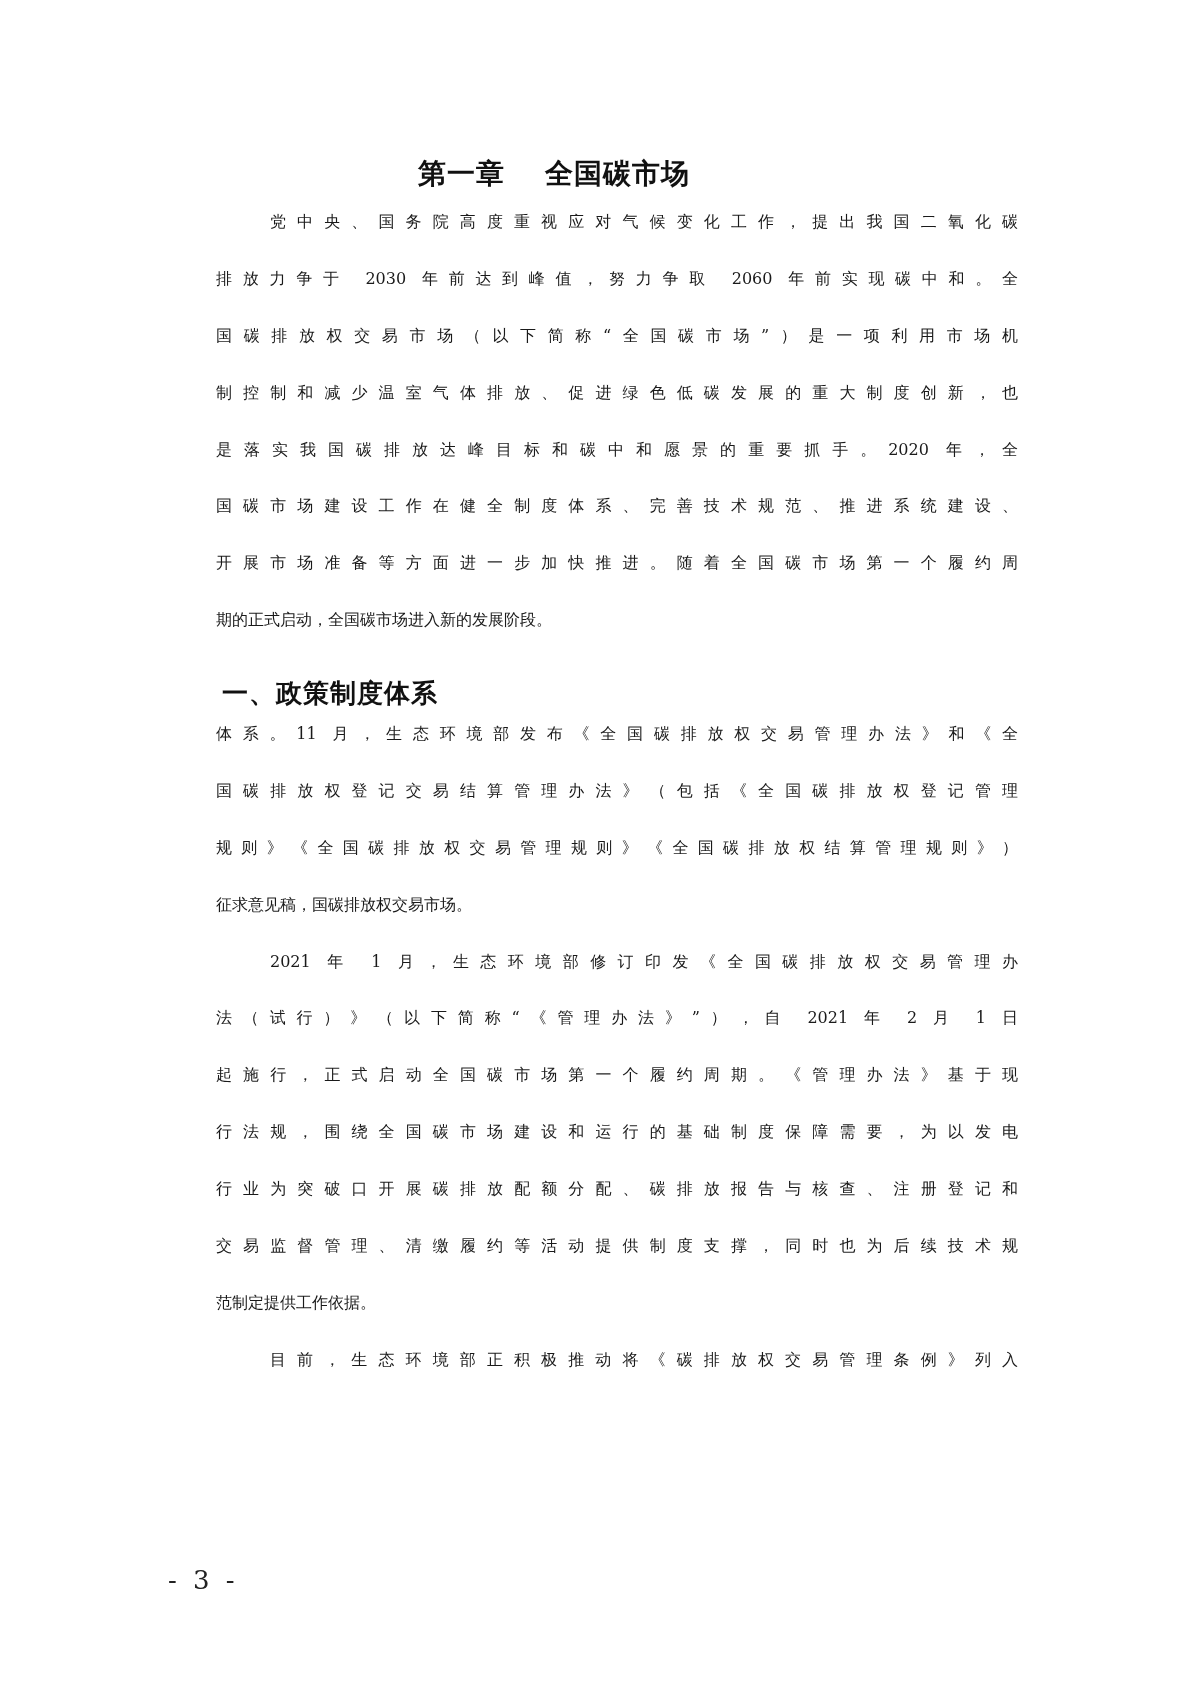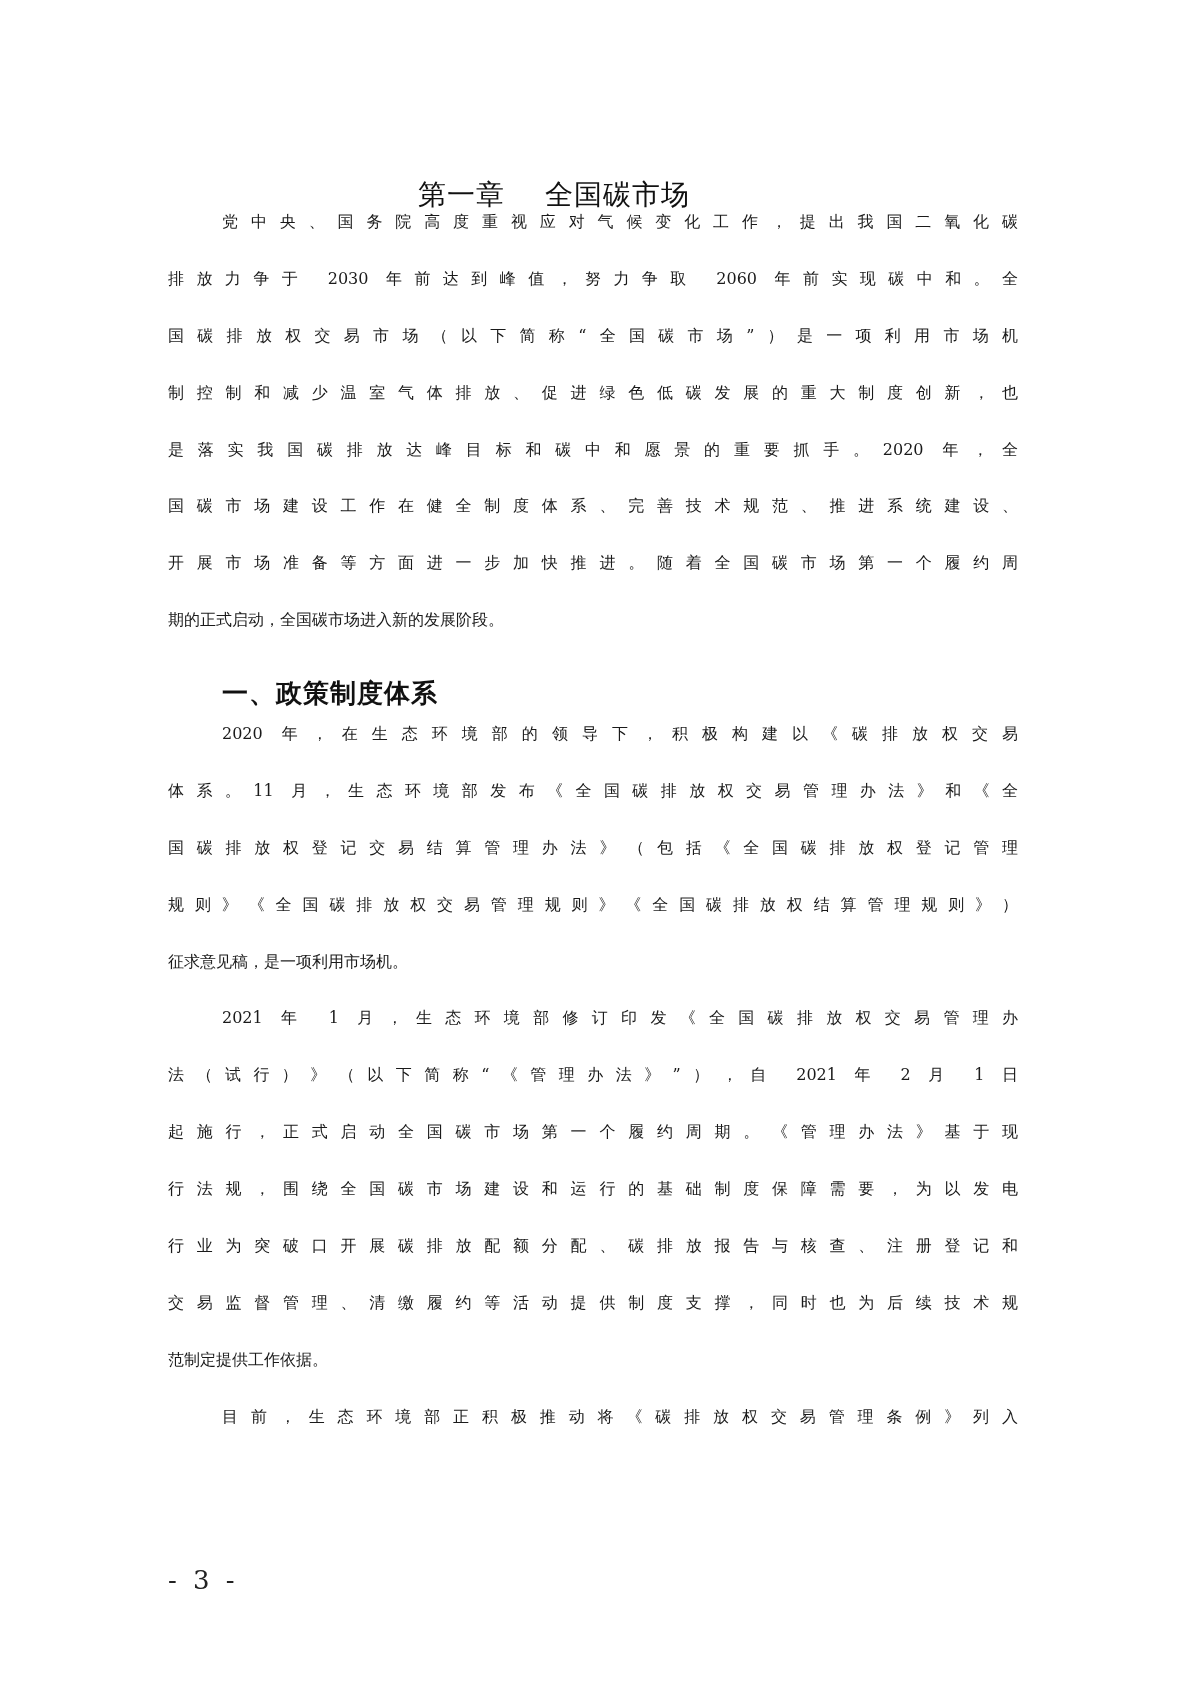--- a/index.html
+++ b/index.html
@@ -17,26 +17,26 @@
     }
     .page {
       position: absolute;
       left: 0; top: 0;
       width: 1200px;
       height: 1698px;
       background: #ffffff;
     }
     .chapter-title {
       position: absolute;
-      top: 173px;
+      top: 152px;
       left: 0;
       width: 1108px;
       text-align: center;
       font-family: "DejaVu Sans", "Liberation Sans", sans-serif;
-      font-weight: normal;
+      font-weight: bold;
       font-size: 28px;
       line-height: 44px;
       letter-spacing: 1px;
       color: #111;
     }
     .chapter-title .gap {
       display: inline-block;
       width: 40px;
     }
     .body {
@@ -45,20 +45,21 @@
       left: 168px;
       width: 850px;
     }
     .line {
       display: block;
       white-space: nowrap;
       text-align-last: justify;
       text-align: justify;
       height: 56.9px;
       overflow: visible;
+      margin-left: 48px;
     }
     .line.last {
       text-align-last: left;
     }
     .line.indent {
       padding-left: 54px;
     }
     .section-heading {
       display: block;
       height: 56.9px;
@@ -98,25 +99,24 @@
       <span class="line">制控制和减少温室气体排放、促进绿色低碳发展的重大制度创新，也</span>
       <span class="line">是落实我国碳排放达峰目标和碳中和愿景的重要抓手。2020 年，全</span>
       <span class="line">国碳市场建设工作在健全制度体系、完善技术规范、推进系统建设、</span>
       <span class="line">开展市场准备等方面进一步加快推进。随着全国碳市场第一个履约周</span>
       <span class="line last">期的正式启动，全国碳市场进入新的发展阶段。</span>
     </div>
 
     <div class="section-heading">一、政策制度体系</div>
 
     <div>
-      <span class="line indent">2020 年，在生态环境部的领导下，积极构建以《碳排放权交易</span>
       <span class="line">体系。11 月，生态环境部发布《全国碳排放权交易管理办法》和《全</span>
       <span class="line">国碳排放权登记交易结算管理办法》（包括《全国碳排放权登记管理</span>
       <span class="line">规则》《全国碳排放权交易管理规则》《全国碳排放权结算管理规则》）</span>
-      <span class="line last">征求意见稿，是一项利用市场机。</span>
+      <span class="line last">征求意见稿，国碳排放权交易市场。</span>
     </div>
 
     <div>
       <span class="line indent">2021 年 1 月，生态环境部修订印发《全国碳排放权交易管理办</span>
       <span class="line">法（试行）》（以下简称“《管理办法》”），自 2021 年 2 月 1 日</span>
       <span class="line">起施行，正式启动全国碳市场第一个履约周期。《管理办法》基于现</span>
       <span class="line">行法规，围绕全国碳市场建设和运行的基础制度保障需要，为以发电</span>
       <span class="line">行业为突破口开展碳排放配额分配、碳排放报告与核查、注册登记和</span>
       <span class="line">交易监督管理、清缴履约等活动提供制度支撑，同时也为后续技术规</span>
       <span class="line last">范制定提供工作依据。</span>

